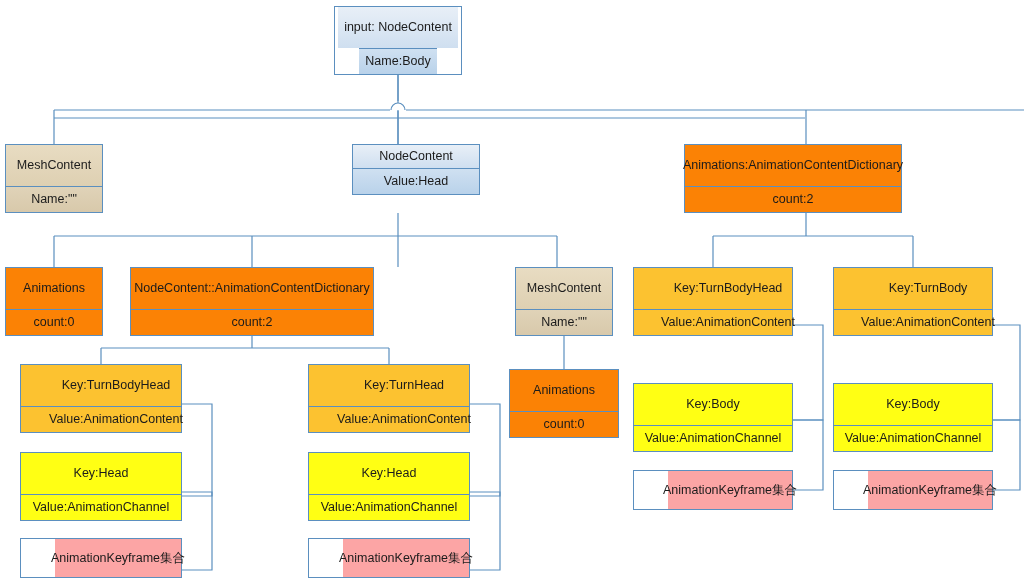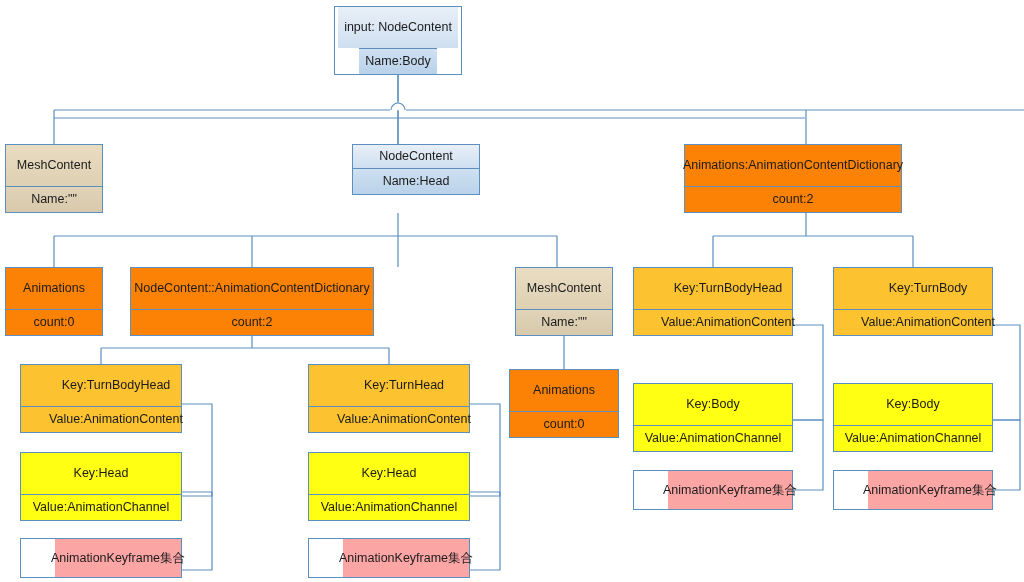--- a/index.html
+++ b/index.html
@@ -51,21 +51,21 @@
       <div class="node sk-blue" style="left: 334px; top: 6px; width: 128px; height: 69px; align-items: center;">
         <div class="cell head" style="height: 43px;">input: NodeContent</div>
         <div class="cell sub" style="height: 26px;">Name:Body</div>
       </div>
       <div class="node sk-tan" style="left: 5px; top: 144px; width: 98px; height: 69px;">
         <div class="cell head" style="height: 43px;">MeshContent</div>
         <div class="cell sub" style="height: 26px;">Name:""</div>
       </div>
       <div class="node sk-blue" style="left: 352px; top: 144px; width: 128px; height: 51px;">
         <div class="cell head" style="height: 43px;">NodeContent</div>
-        <div class="cell sub" style="height: 26px;">Name:Head</div>
+        <div class="cell sub" style="height: 26px;">Value:Head</div>
       </div>
       <div class="node sk-orange" style="left: 684px; top: 144px; width: 218px; height: 69px;">
         <div class="cell head" style="height: 43px;">Animations:AnimationContentDictionary</div>
         <div class="cell sub" style="height: 26px;">count:2</div>
       </div>
       <div class="node sk-orange" style="left: 5px; top: 267px; width: 98px; height: 69px;">
         <div class="cell head" style="height: 43px;">Animations</div>
         <div class="cell sub" style="height: 26px;">count:0</div>
       </div>
       <div class="node sk-orange" style="left: 130px; top: 267px; width: 244px; height: 69px;">

